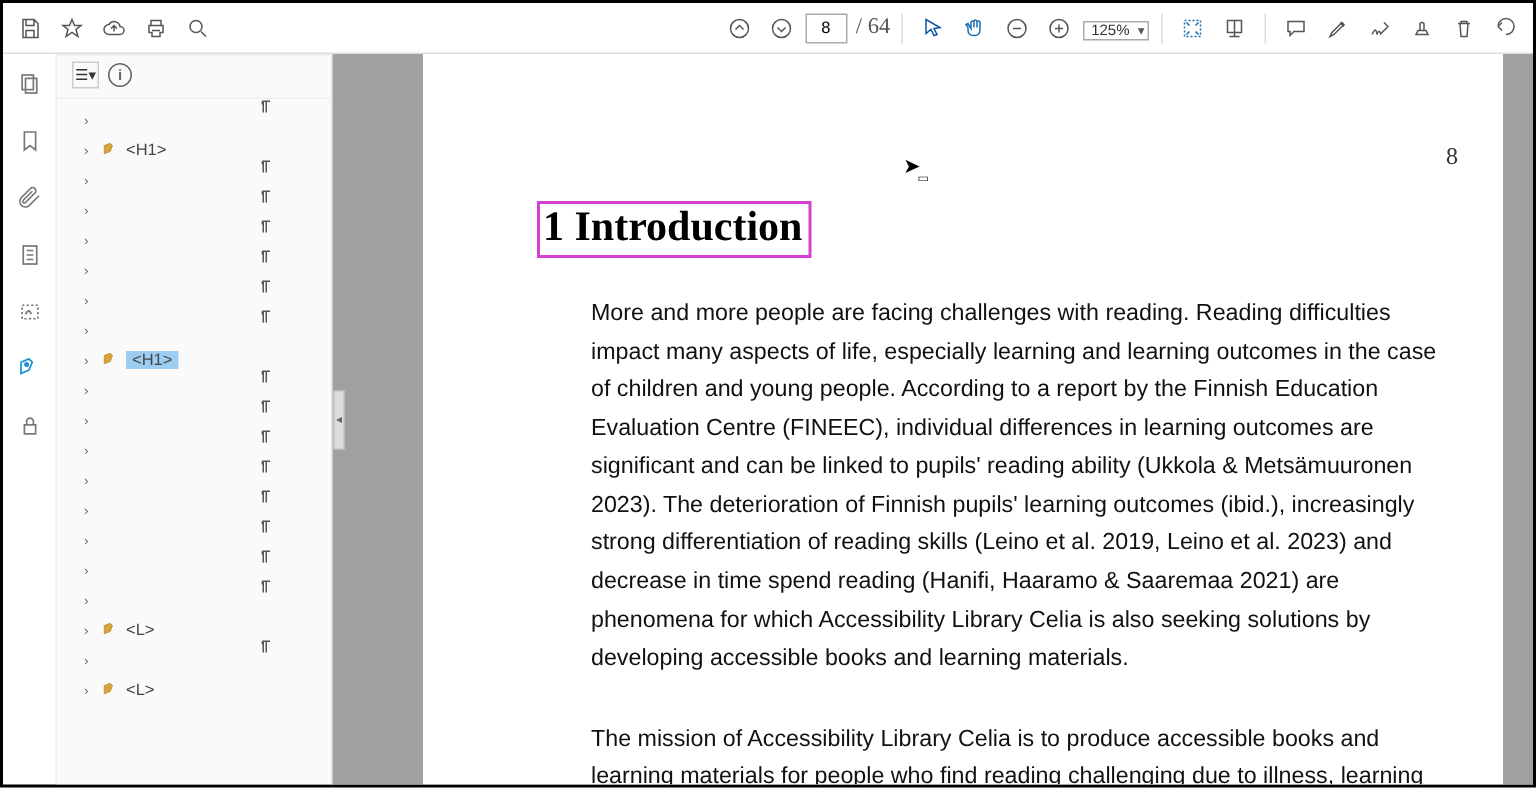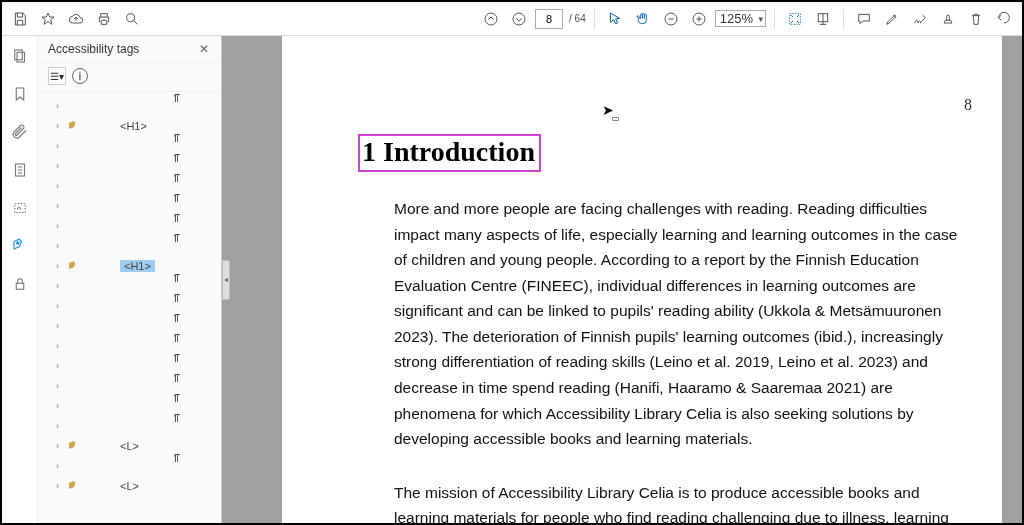--- a/index.html
+++ b/index.html
@@ -3,22 +3,22 @@
 <meta charset="utf-8">
 <style>
   * { box-sizing: border-box; margin: 0; padding: 0; }
   body { font-family: "Segoe UI", Arial, sans-serif; font-size: 12px; color: #333; background: #fff; overflow: hidden; width: 1024px; height: 525px; border: 2px solid black; }
   .toolbar { height: 34px; border-bottom: 1px solid #ddd; display: flex; align-items: center; padding: 0 6px; gap: 4px; }
   .toolbar .spacer { flex: 1; }
   .toolbar .sep { width: 1px; height: 20px; background: #ddd; margin: 0 4px; }
   .tb-btn { width: 24px; height: 24px; display: flex; align-items: center; justify-content: center; color: #555; cursor: pointer; }
   .tb-btn svg { width: 16px; height: 16px; stroke: currentColor; fill: none; stroke-width: 1.5; }
   .page-input { width: 28px; height: 20px; text-align: center; border: 1px solid #aaa; font-size: 11px; }
-  .page-total { font-size: 10px; color: #555; margin-left: 2px; }
-  .zoom-select { height: 20px; border: 1px solid #aaa; font-size: 13px; padding: 0 12px 0 4px; background: #fff; position: relative; }
+  .page-total { font-size: 15px; color: #555; margin-left: 2px; font-family: Liberation Serif, serif; }
+  .zoom-select { height: 20px; border: 1px solid #aaa; font-size: 10px; padding: 0 12px 0 4px; background: #fff; position: relative; }
   .zoom-wrap { position: relative; display: inline-block; }
   .zoom-wrap::after { content: "▾"; position: absolute; right: 3px; top: 3px; font-size: 9px; color: #555; pointer-events: none; }
   .arrow-btn { width: 24px; color: #1a6fb3; }
   .arrow-btn svg { stroke: #1a6fb3; }
   .hand-btn svg { stroke: #1a6fb3; }
   .selected-tool svg { stroke: #0b55a5; }
   .enclosed-btn { color: #1a6fb3; }
 
   .main { display: flex; height: calc(525px - 34px - 4px); }
   .sidebar-icons { width: 36px; border-right: 1px solid #eee; display: flex; flex-direction: column; align-items: center; padding-top: 10px; gap: 18px; }
@@ -35,21 +35,21 @@
   .tags-toolbar .info-icon { width:16px; height:16px; border:1.5px solid #666; border-radius:50%; display:flex;align-items:center;justify-content:center; font-size:10px; font-weight:bold; color:#666; cursor:pointer;}
   .tags-tree { flex:1; overflow-y:auto; padding: 4px 0 4px 10px; position:relative; }
   .tags-tree::-webkit-scrollbar { width: 12px; }
   .tags-tree::-webkit-scrollbar-thumb { background: #c8c8c8; }
   .tags-tree::-webkit-scrollbar-track { background: #f0f0f0; }
   .tree-item { display:flex; align-items:center; gap:4px; height:20px; font-size:11px; color:#333; padding-left: 8px; cursor:pointer; }
   .tree-item .chev { font-size:9px; color:#666; width:8px; }
   .tree-item .tag-icon { width:12px; height:12px; display:inline-block; }
   .tag-icon.para svg { fill:#555; stroke:none; }
   .tag-icon.heading svg { fill:#d9a43a; stroke:#b8862c; }
-  .tree-item .tag-label { font-family: "Segoe UI", sans-serif; font-size:11px; color:#444;margin-left:36px; }
+  .tree-item .tag-label { font-family: "Segoe UI", sans-serif; font-size:11px; color:#444; }
   .tree-item.selected .tag-label { background:#9ecdf2; padding:0 4px; }
   .tree-item.selected .tag-icon.heading::after { content:""; }
 
   .doc-area { flex:1; background:#a0a0a0; position:relative; overflow:hidden; }
   .doc-collapse { position:absolute; left:0; top:50%; transform:translateY(-50%); width:8px; height:40px; background:#ddd; border:1px solid #bbb; display:flex;align-items:center;justify-content:center; font-size:8px; color:#666; cursor:pointer;}
   .page { position:absolute; left:60px; top:0; width:720px; min-height:520px; background:#fff; padding: 50px 10px 10px 10px; }
   .page-number { position:absolute; top:60px; right:30px; font-size:16px; font-family: Georgia, serif; }
   .heading1 { font-family: Georgia, "Times New Roman", serif; font-size:28px; font-weight:bold; color:#000; margin: 48px 0 24px 66px; border: 2px solid #d63fd6; padding: 0 4px 2px 2px; display:inline-block; }
   .para { font-family: "Segoe UI", Verdana, sans-serif; font-size: 15.5px; line-height: 1.65; color:#111; margin: 0 28px 28px 102px; }
   .cursor-arrow { position:absolute; left:320px; top:66px; font-size:14px; color:#000; pointer-events:none; }
@@ -209,24 +209,20 @@
       </div>
     <div class="side-icon">
         <svg viewBox="0 0 24 24">
           <rect x="7" y="11" width="10" height="8"></rect>
           <path d="M9 11V8a3 3 0 016 0v3"></path>
         </svg>
       </div>
   </div>
 
   <div class="tags-panel">
-    <div class="tags-header">
-      <span>Accessibility tags</span>
-      <span class="close">✕</span>
-    </div>
     <div class="tags-toolbar">
       <span class="tb-icon">☰▾</span>
       <span class="info-icon">i</span>
     </div>
     <div class="tags-tree" id="tags-tree">
         <div class="tree-item">
           <span class="chev">›</span>
           <span class="tag-icon para"><svg viewBox="0 0 24 24">
               <path d="M10 4h10v2h-4v14h-2V6h-2v14h-2V10a4 4 0 010-6z"></path>
             </svg></span>

